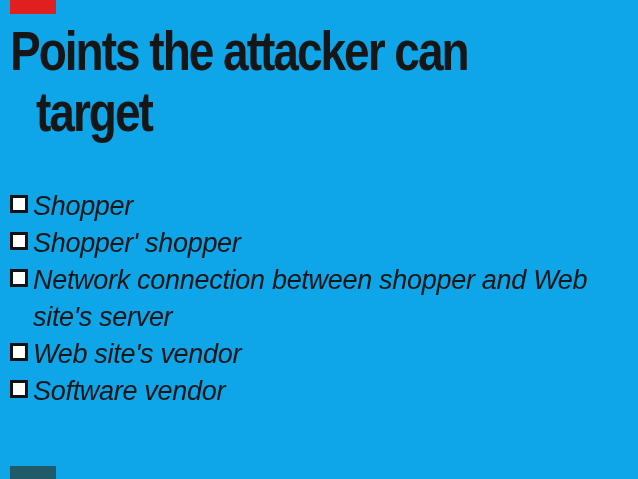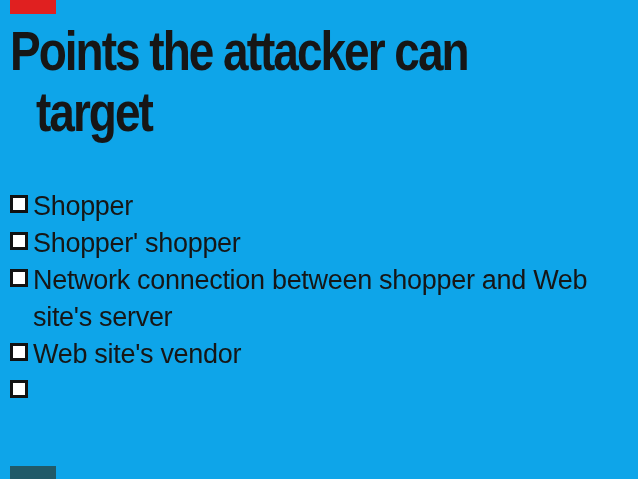--- a/index.html
+++ b/index.html
@@ -45,20 +45,21 @@
     left: 10px;
     top: 188px;
     right: 4px;
     margin: 0;
     padding: 0;
     list-style: none;
     color: #161616;
     font-size: 27px;
     letter-spacing: -0.3px;
     line-height: 37px;
+    font-style: italic;
   }
   .bullet-item {
     position: relative;
     padding-left: 23px;
     margin: 0;
   }
   .ballot-square {
     position: absolute;
     left: 0;
     top: 7px;
@@ -92,18 +93,19 @@
     <li class="bullet-item">
       <span class="ballot-square"></span>
       <span>Network connection between shopper and Web site's server</span>
     </li>
     <li class="bullet-item">
       <span class="ballot-square"></span>
       <span>Web site's vendor</span>
     </li>
     <li class="bullet-item">
       <span class="ballot-square"></span>
+      <span>Software vendor</span>
     </li>
   </ul>
 
   <div class="accent-bar bottom" style="background: rgb(33, 90, 104);"></div>
 
 </div>
 
 </body></html>

